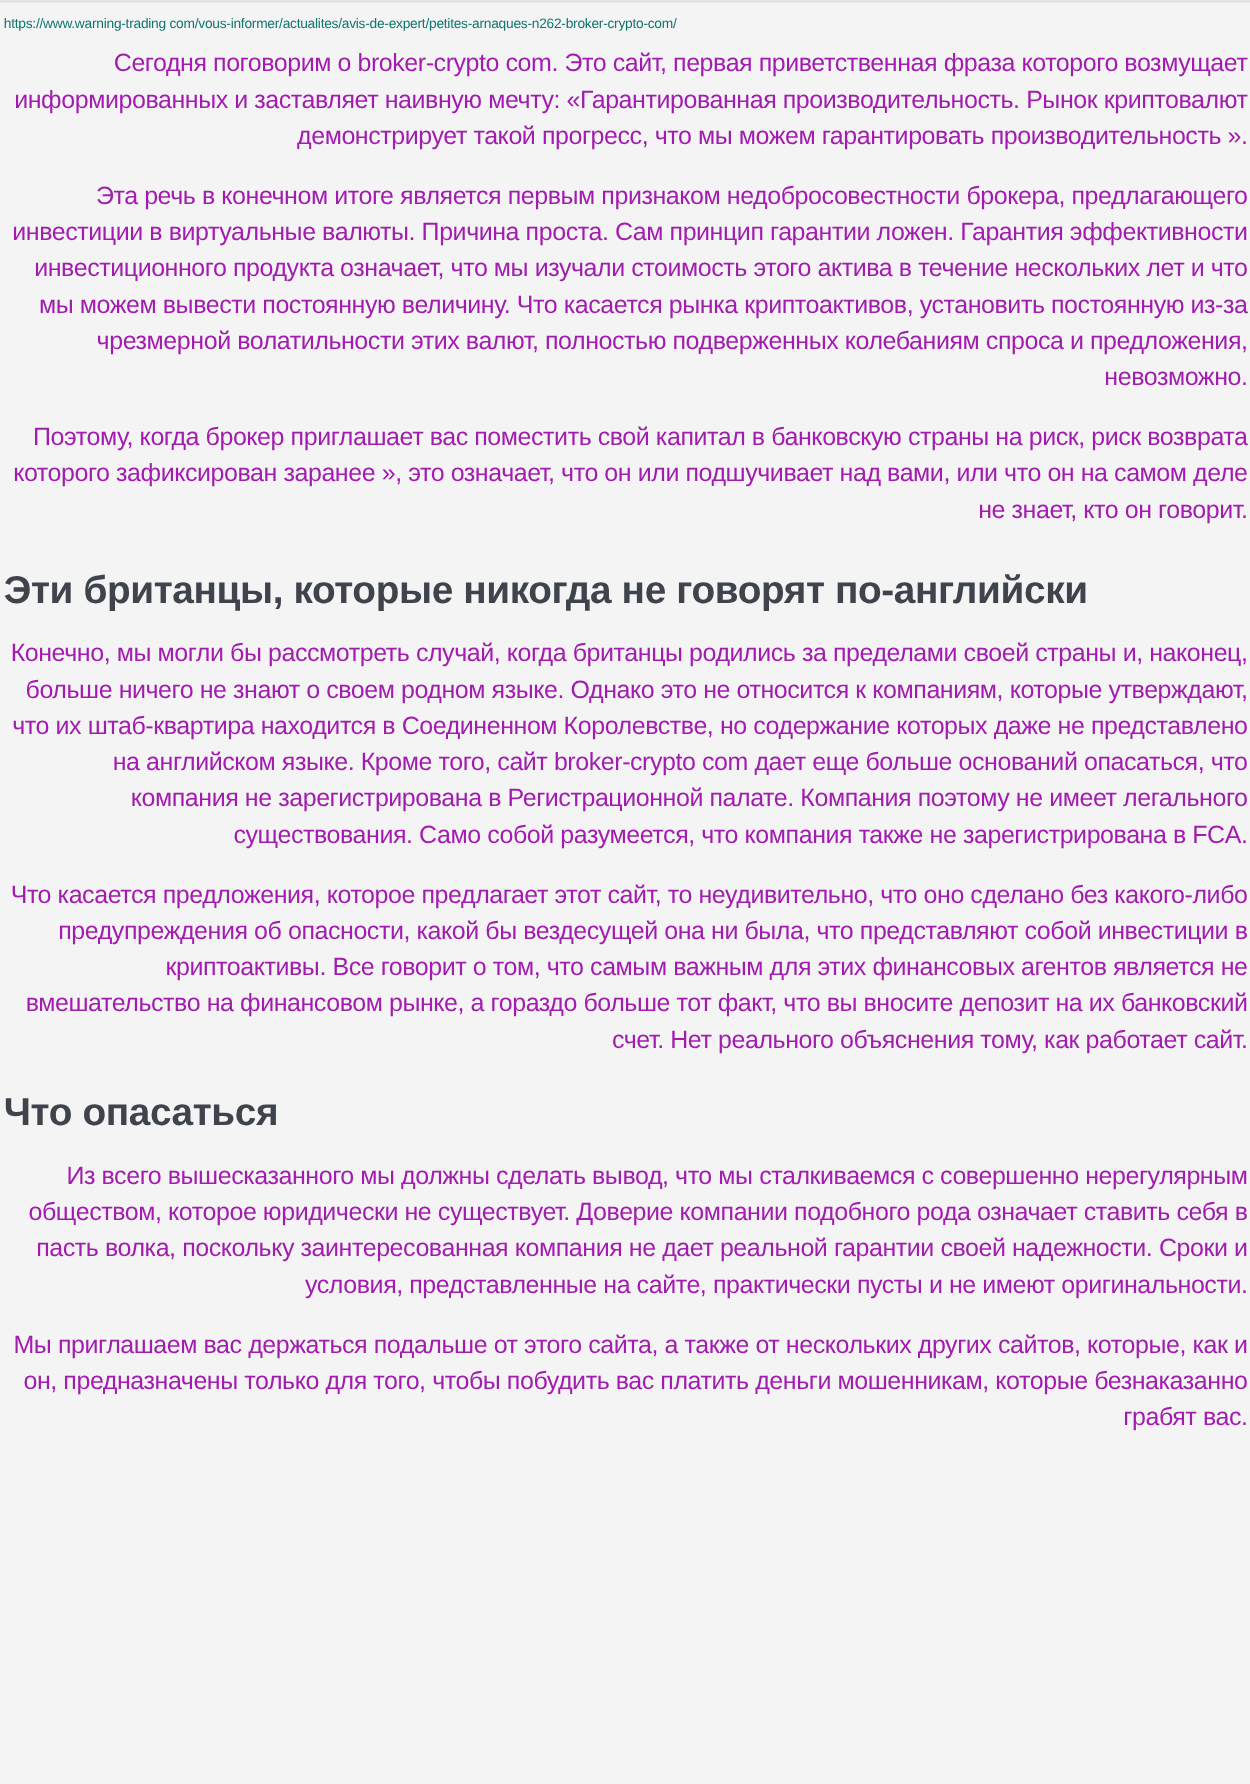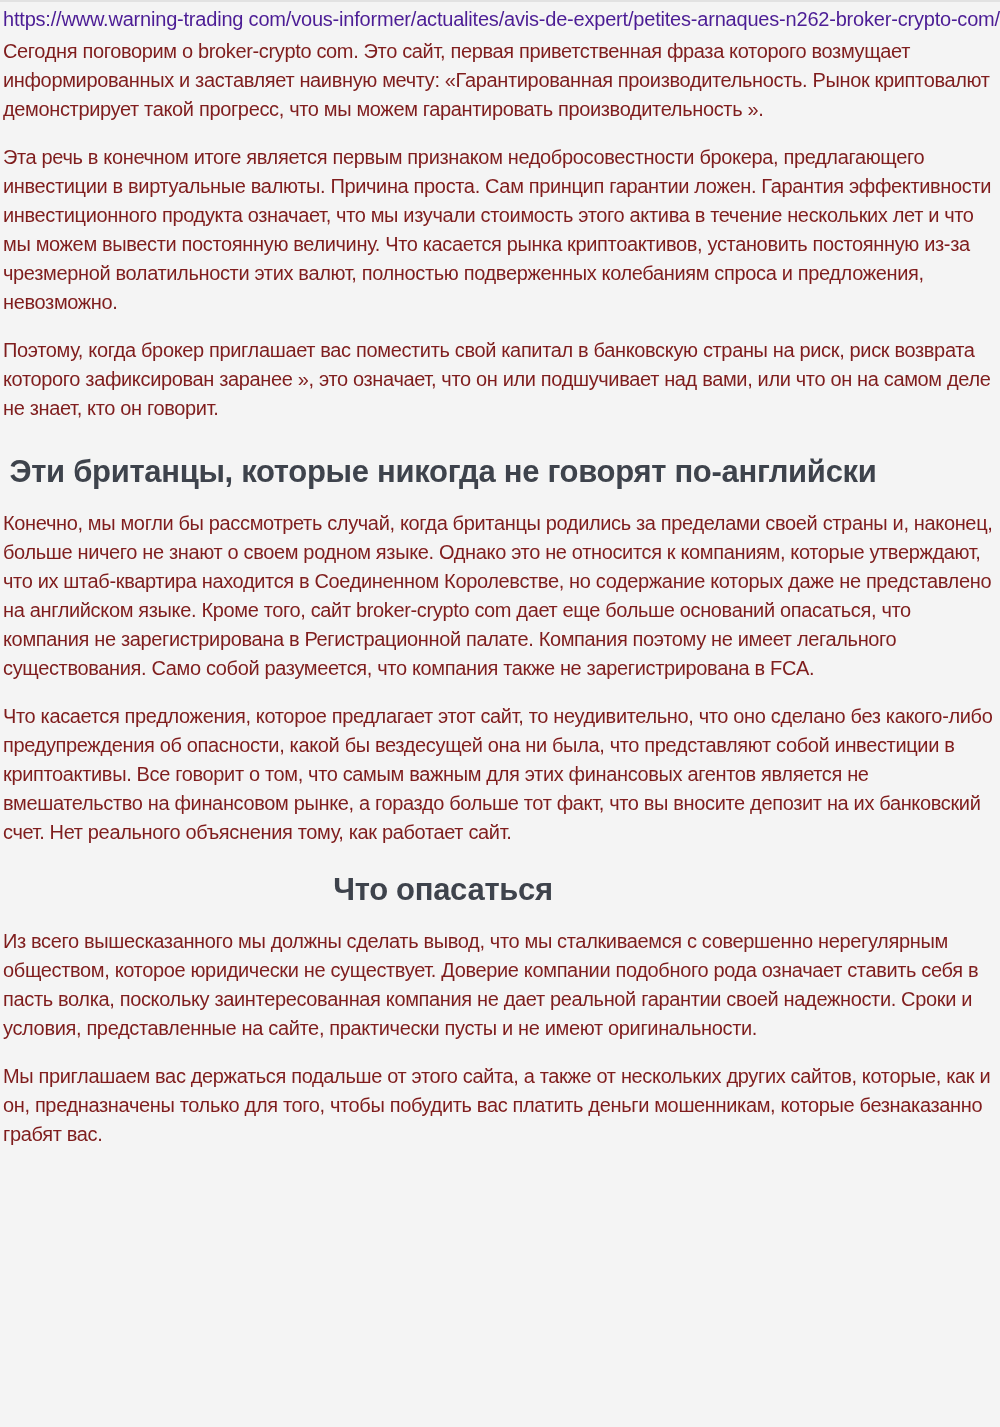--- a/index.html
+++ b/index.html
@@ -10,46 +10,46 @@
     width: 1000px;
     height: 1427px;
     box-sizing: border-box;
     background: #f4f4f4;
     border-top: 2px solid #e2e2e2;
     overflow: hidden;
     font-family: "Liberation Sans", sans-serif;
   }
   .url-bar {
     padding: 6px 4px 1px 3px;
-    font-size: 20px;
+    font-size: 11px;
     line-height: 22px;
-    color: #4c1d95;
+    color: #0f766e;
     letter-spacing: -0.2px;
     white-space: nowrap;
     overflow: hidden;
   }
   .article {
     padding: 6px 2px 0 3px;
   }
   .body-text {
     margin: 0 0 19px 0;
     font-size: 20px;
     line-height: 29px;
     letter-spacing: -0.35px;
-    color: #7f1d1d;
+    color: #a21caf;
+    text-align: right;
   }
   .section-heading {
     margin: 25px 0 13px 0;
     max-width: 880px;
     font-size: 31px;
     line-height: 48px;
     font-weight: bold;
     letter-spacing: -0.3px;
     color: #3e434c;
-    text-align: center;
   }
   .section-heading.compact {
     margin: 14px 0 13px 0;
   }
 </style>
 </head>
 <body>
 
 <div class="url-bar">https://www.warning-trading com/vous-informer/actualites/avis-de-expert/petites-arnaques-n262-broker-crypto-com/</div>
 

